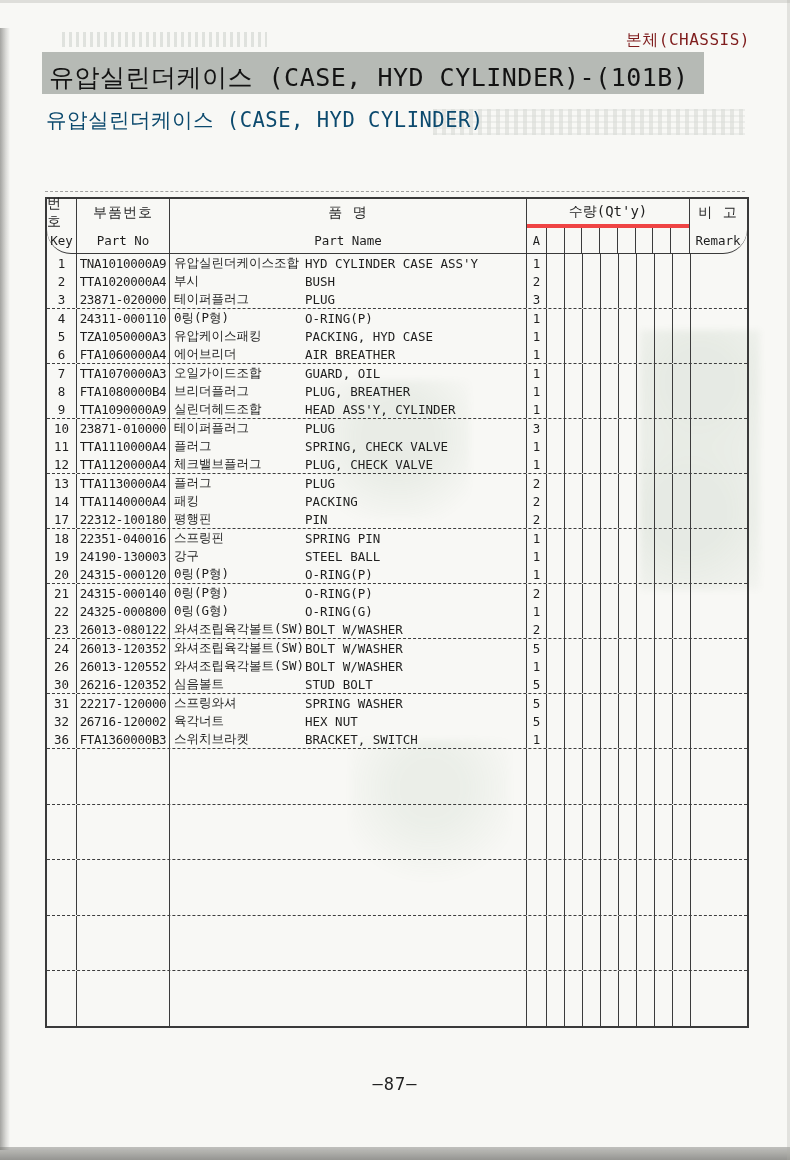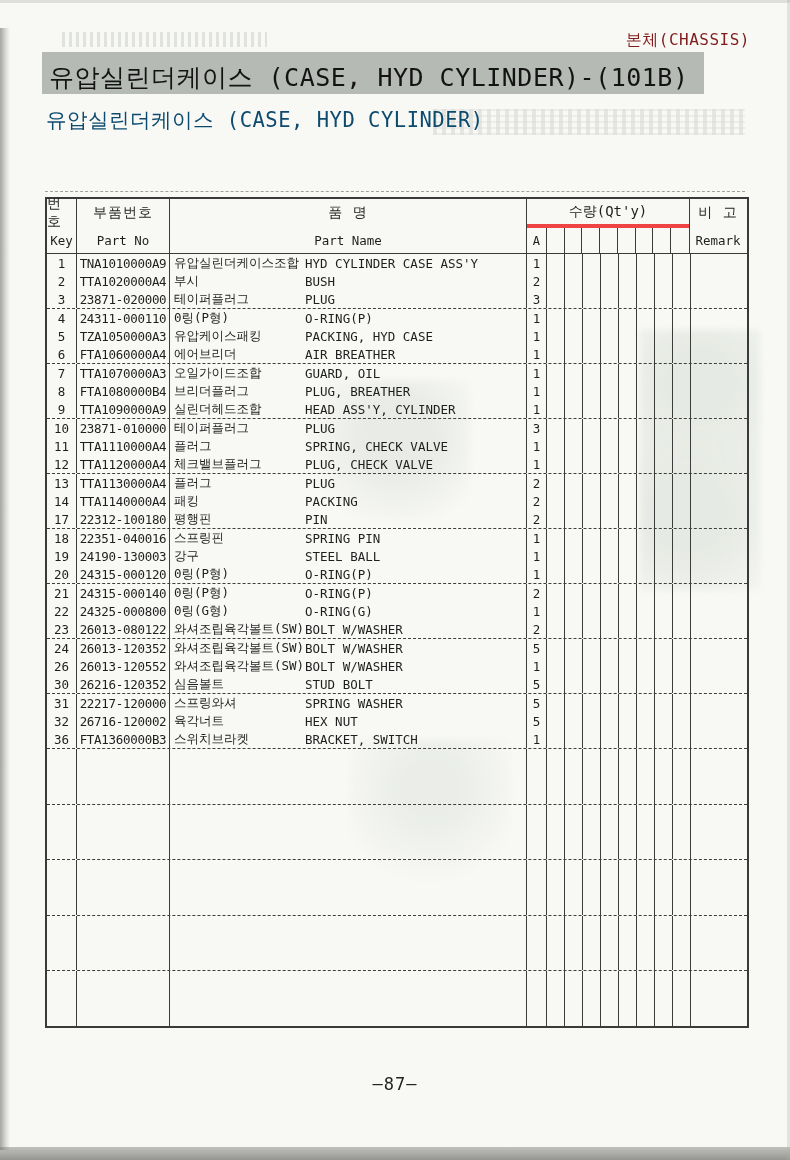--- a/index.html
+++ b/index.html
@@ -46,21 +46,21 @@
   .c-key{width:30px;justify-content:center;}
   .c-pn{width:93px;justify-content:center;letter-spacing:-.3px;}
   .c-name{width:357px;padding-left:4px;}
   .c-name .ko{display:inline-block;width:131px;flex:0 0 131px;white-space:nowrap;}
   .c-name .en{white-space:nowrap;}
   .c-qa{width:20px;justify-content:center;}
   .c-qgroup{width:144px;padding:0;border-right:none;display:flex;}
   .c-qgroup .sub{box-sizing:border-box;width:18px;height:100%;border-right:1px solid #3c3c3c;}
   .c-rm{width:56px;border-right:none;justify-content:center;}
 
-  .thead{display:flex;height:54px;border-bottom:1.5px solid #3a3a3a;}
+  .thead{display:flex;height:54px;border-bottom:1.5px solid #3a3a3a;border-radius:24px;}
   .hcell{box-sizing:border-box;border-right:1px solid #3c3c3c;display:flex;flex-direction:column;}
   .h-key{width:30px;}.h-pn{width:93px;}.h-name{width:357px;}
   .h-qty{width:163px;}.h-rm{width:56px;border-right:none;}
   .h-ko{height:28px;display:flex;align-items:center;justify-content:center;font-size:14px;letter-spacing:1px;}
   .h-en{height:26px;display:flex;align-items:center;justify-content:center;font-size:12.5px;}
   .qty-label{height:27px;border-bottom:4px solid #ef4444;display:flex;align-items:center;justify-content:center;font-size:14px;}
   .qty-subrow{height:26px;display:flex;}
   .qty-subrow .qa{box-sizing:border-box;width:20px;border-right:1px solid #3c3c3c;display:flex;align-items:center;justify-content:center;font-size:12px;}
   .qty-subrow .sub{box-sizing:border-box;width:18px;border-right:1px solid #3c3c3c;}
   .qty-subrow .sub:last-child{border-right:none;}

